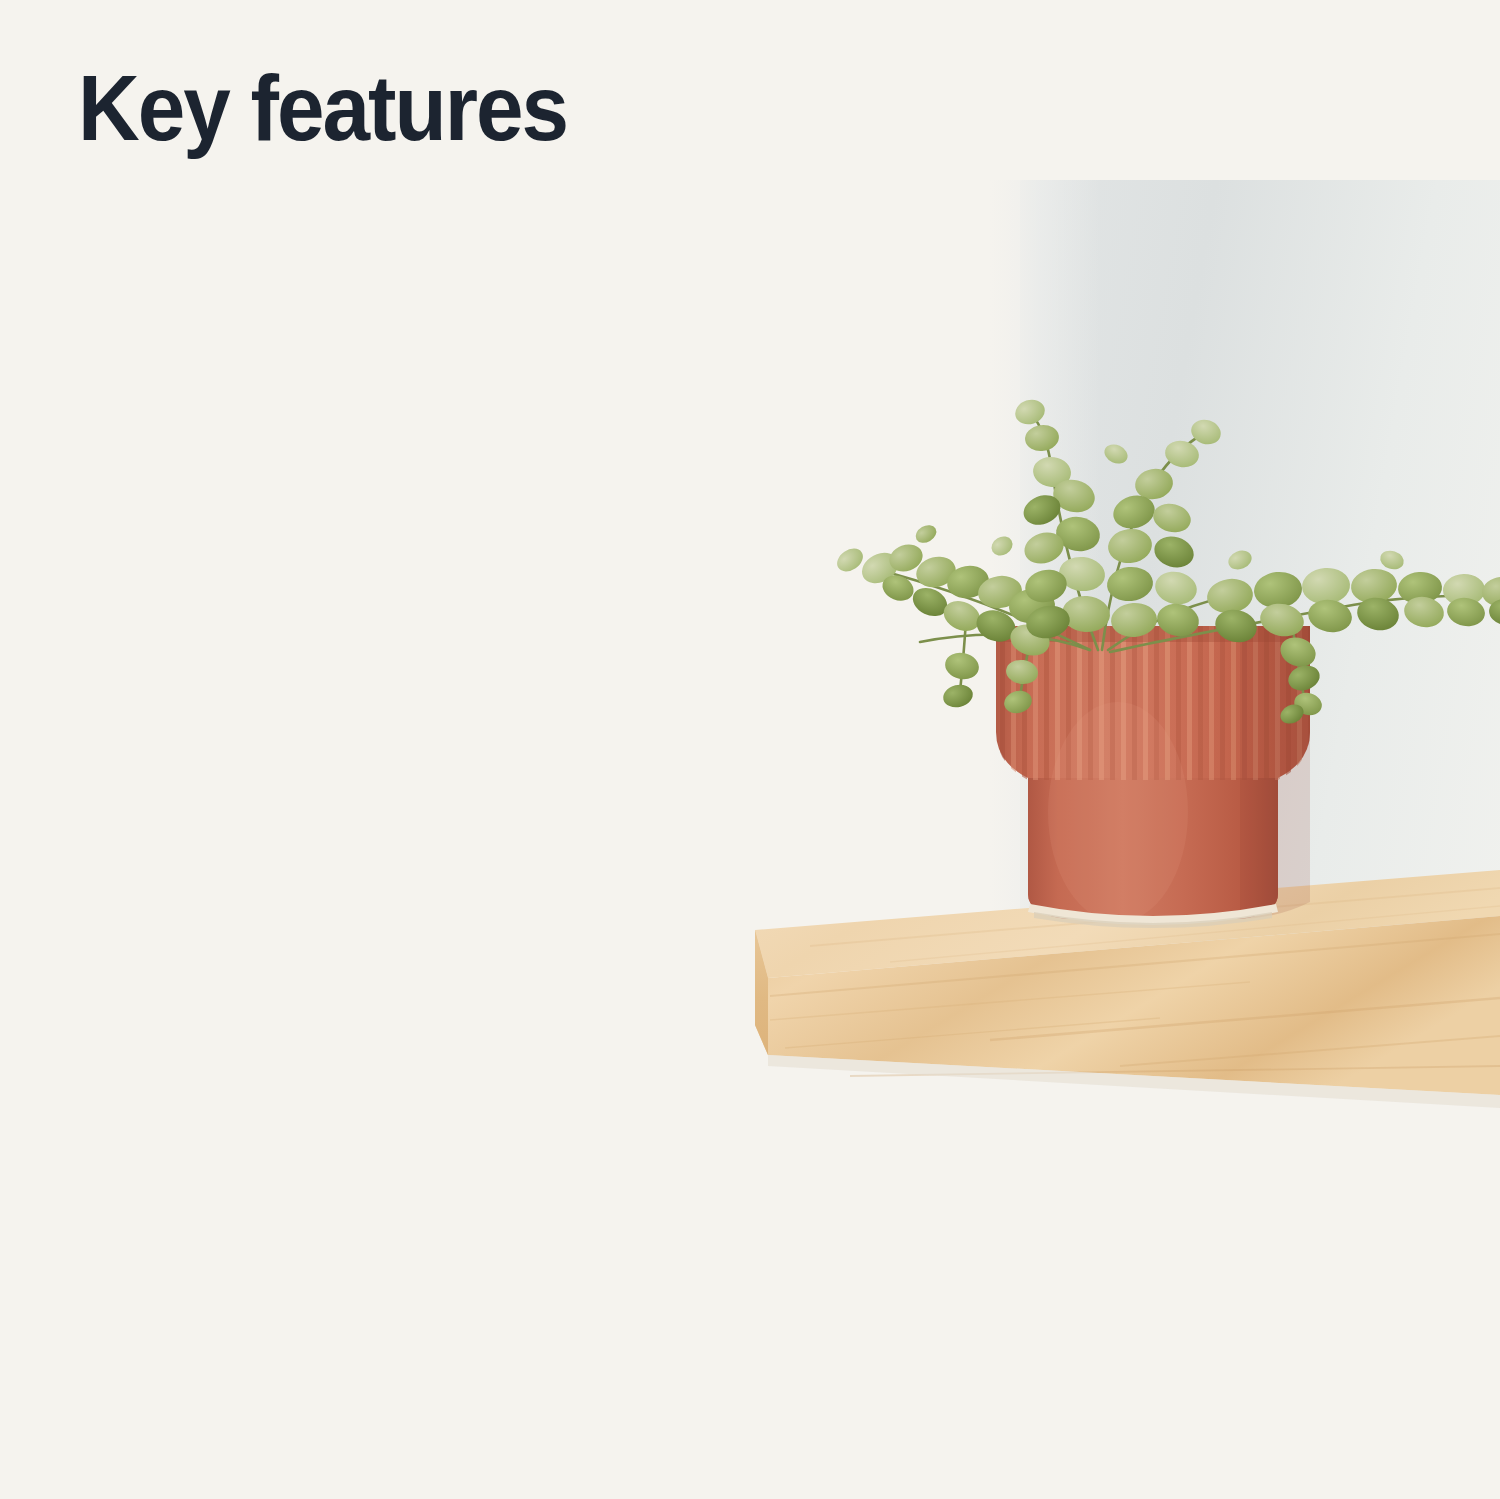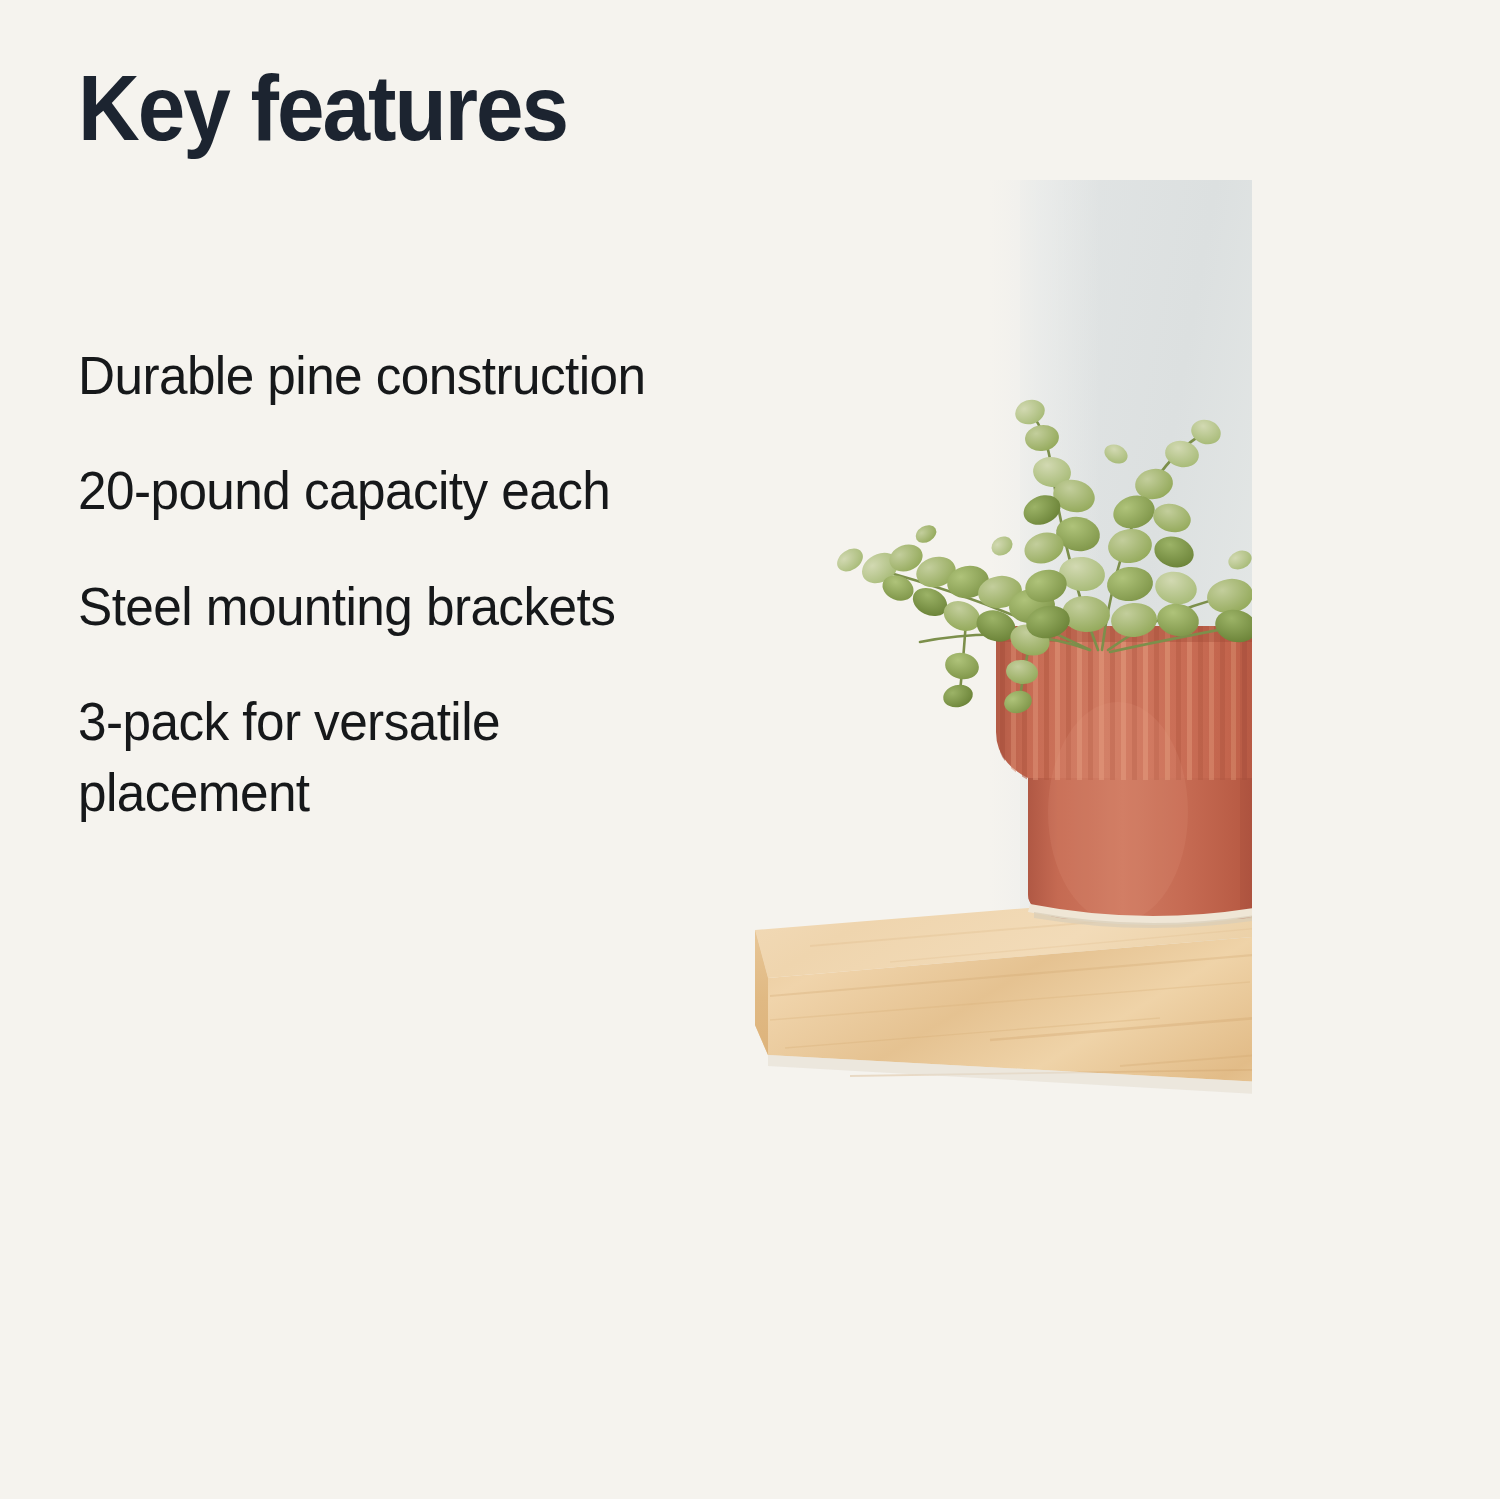--- a/index.html
+++ b/index.html
@@ -6,21 +6,21 @@
   * { margin:0; padding:0; box-sizing:border-box; }
   html, body { width:1500px; height:1499px; }
   body {
     background:#F5F3EE;
     font-family:"Liberation Sans", sans-serif;
     overflow:hidden;
     position:relative;
   }
   #page {
     position:relative;
-    width:1252px; height:1499px;
+    width:1500px; height:1499px;
     background:#F5F3EE;
     overflow:hidden;
   }
 
   
   #text-col {
     position:absolute;
     left:78px; top:0;
     width:700px; height:1499px;
     z-index:40;
@@ -103,26 +103,20 @@
 </style>
 </head>
 <body>
 
 <div id="page">
 
   <div id="text-col">
 
     <h1 id="page-title">Key features</h1>
 
-    <ul id="feature-list">
-      <li class="feature-item">Durable pine construction</li>
-      <li class="feature-item">20-pound capacity each</li>
-      <li class="feature-item">Steel mounting brackets</li>
-      <li class="feature-item">3-pack for versatile placement</li>
-    </ul>
   </div>
 
   <div id="photo">
 
     <div id="wall"></div>
     <div id="wall-fade"></div>
 
     <div id="shelf">
       <svg class="shelf-svg" width="810" height="300" viewBox="0 0 810 300">
         <defs>

